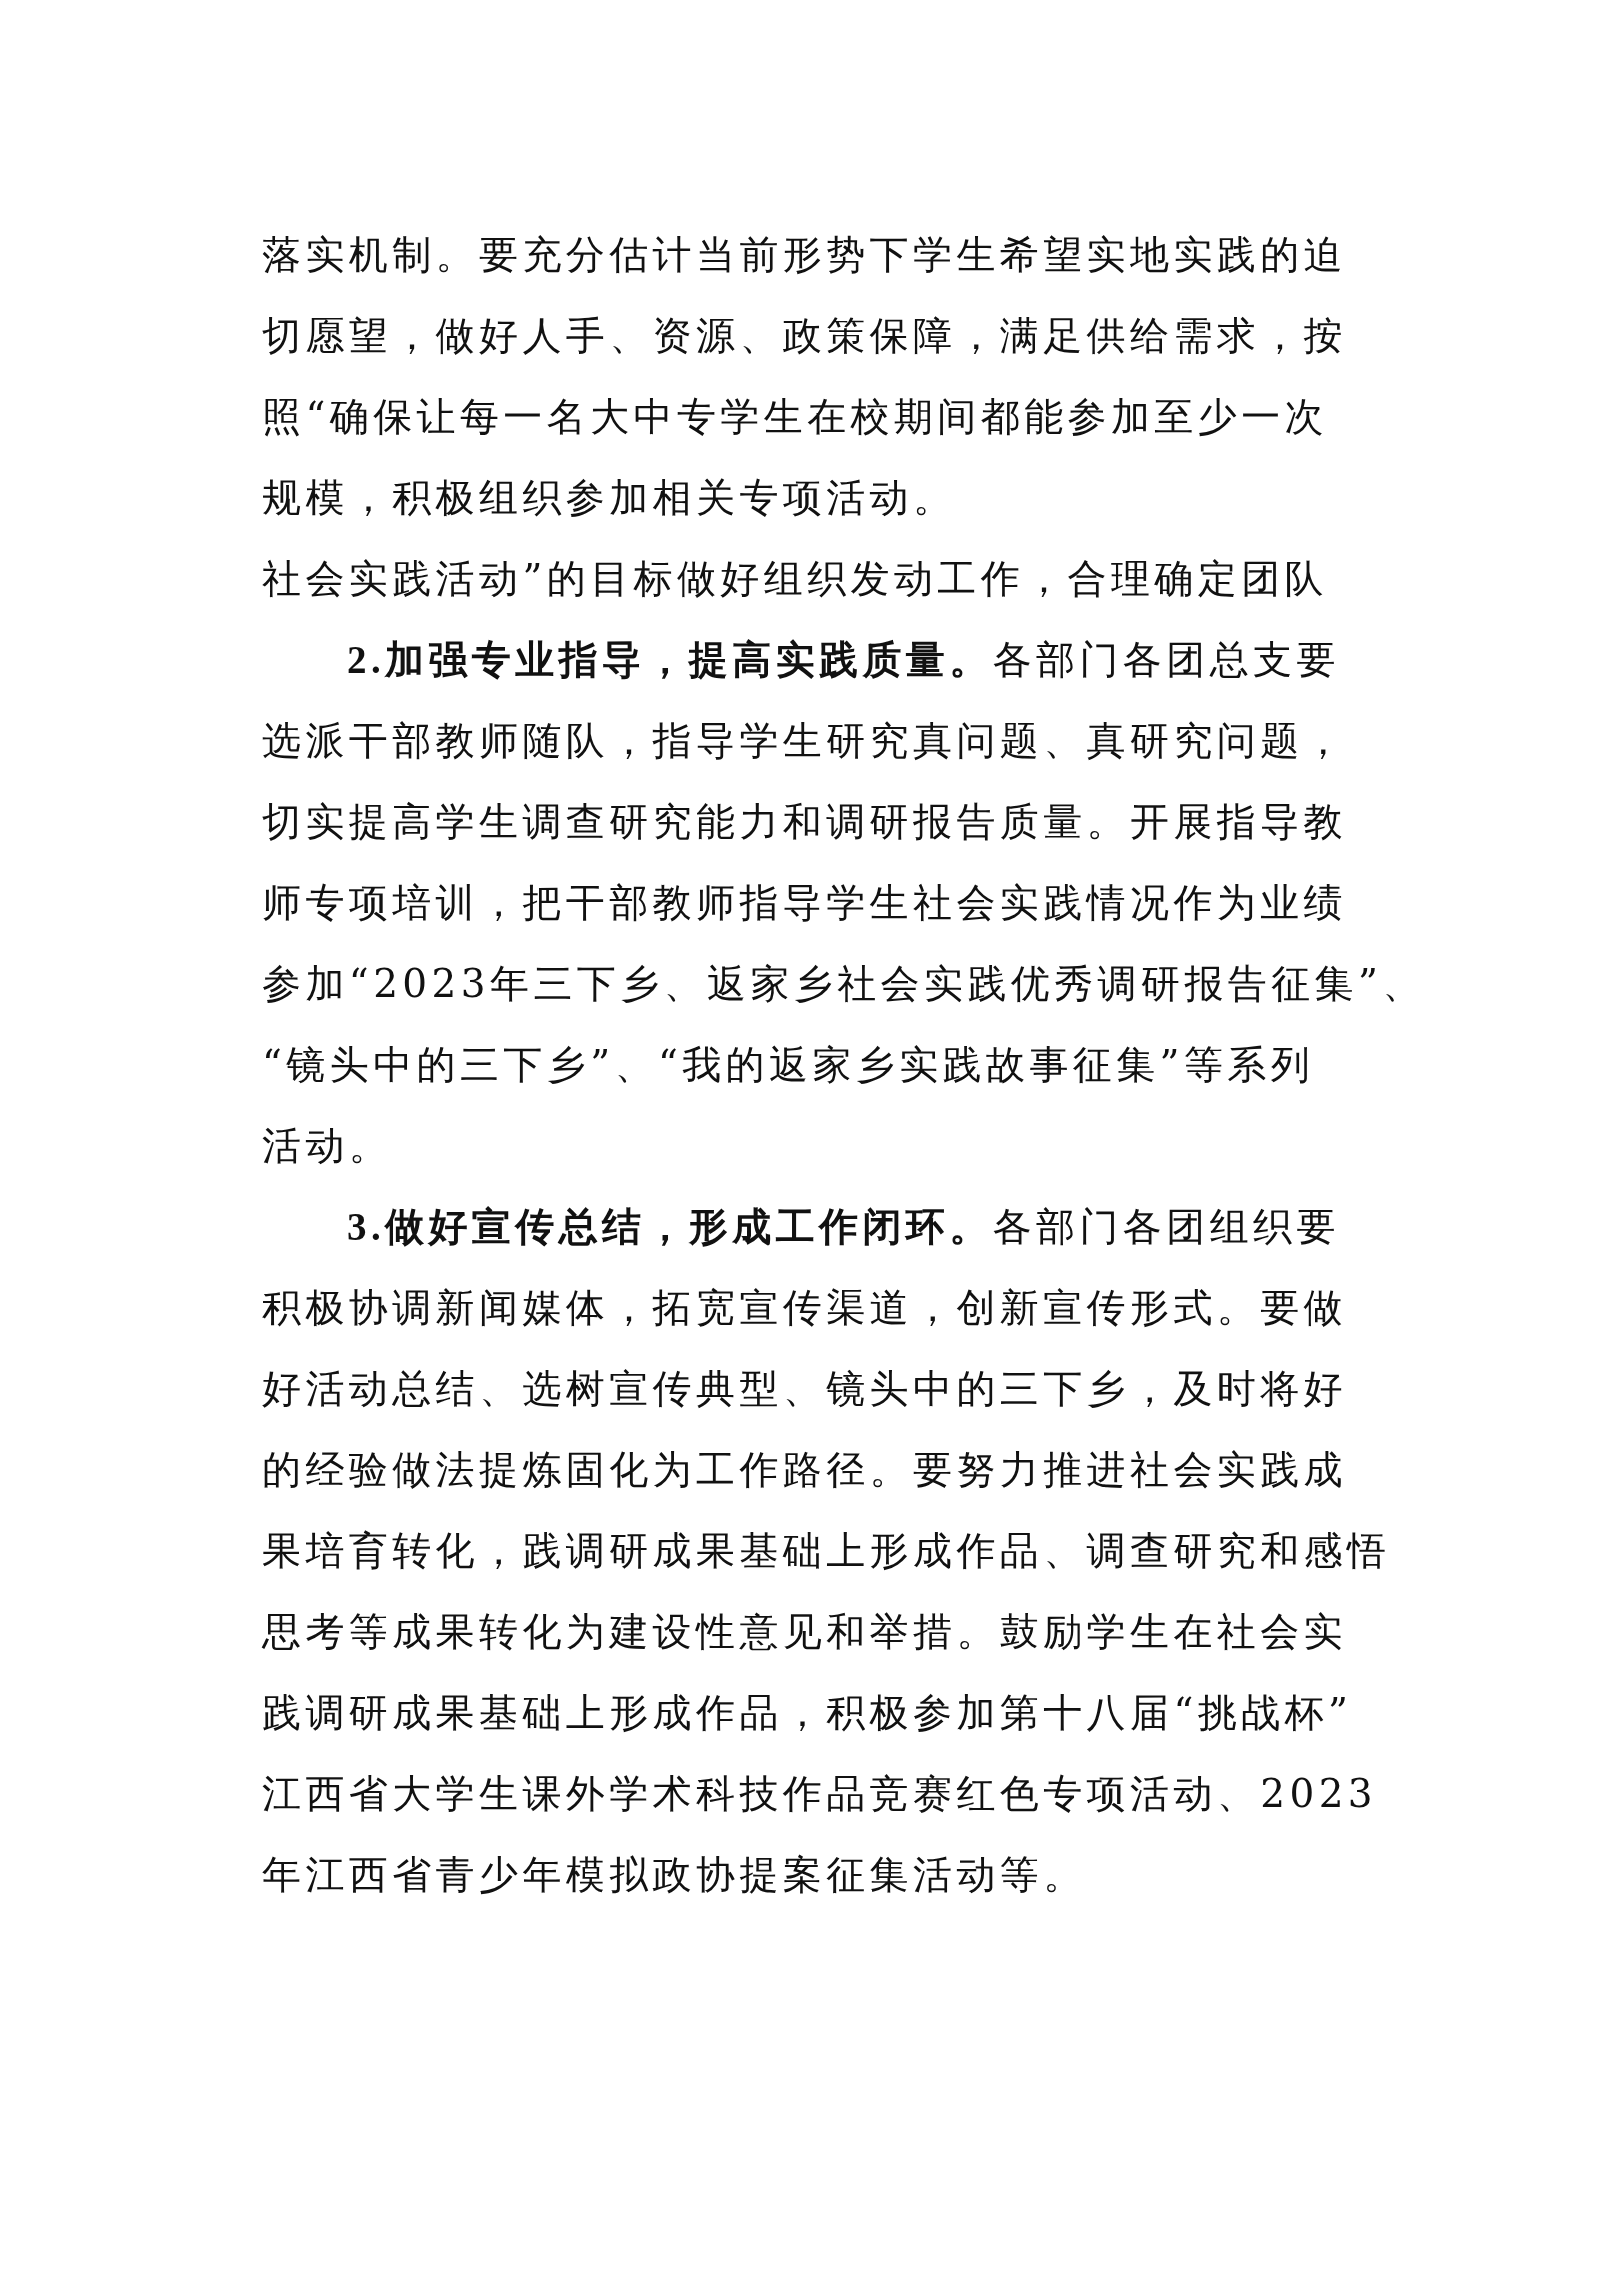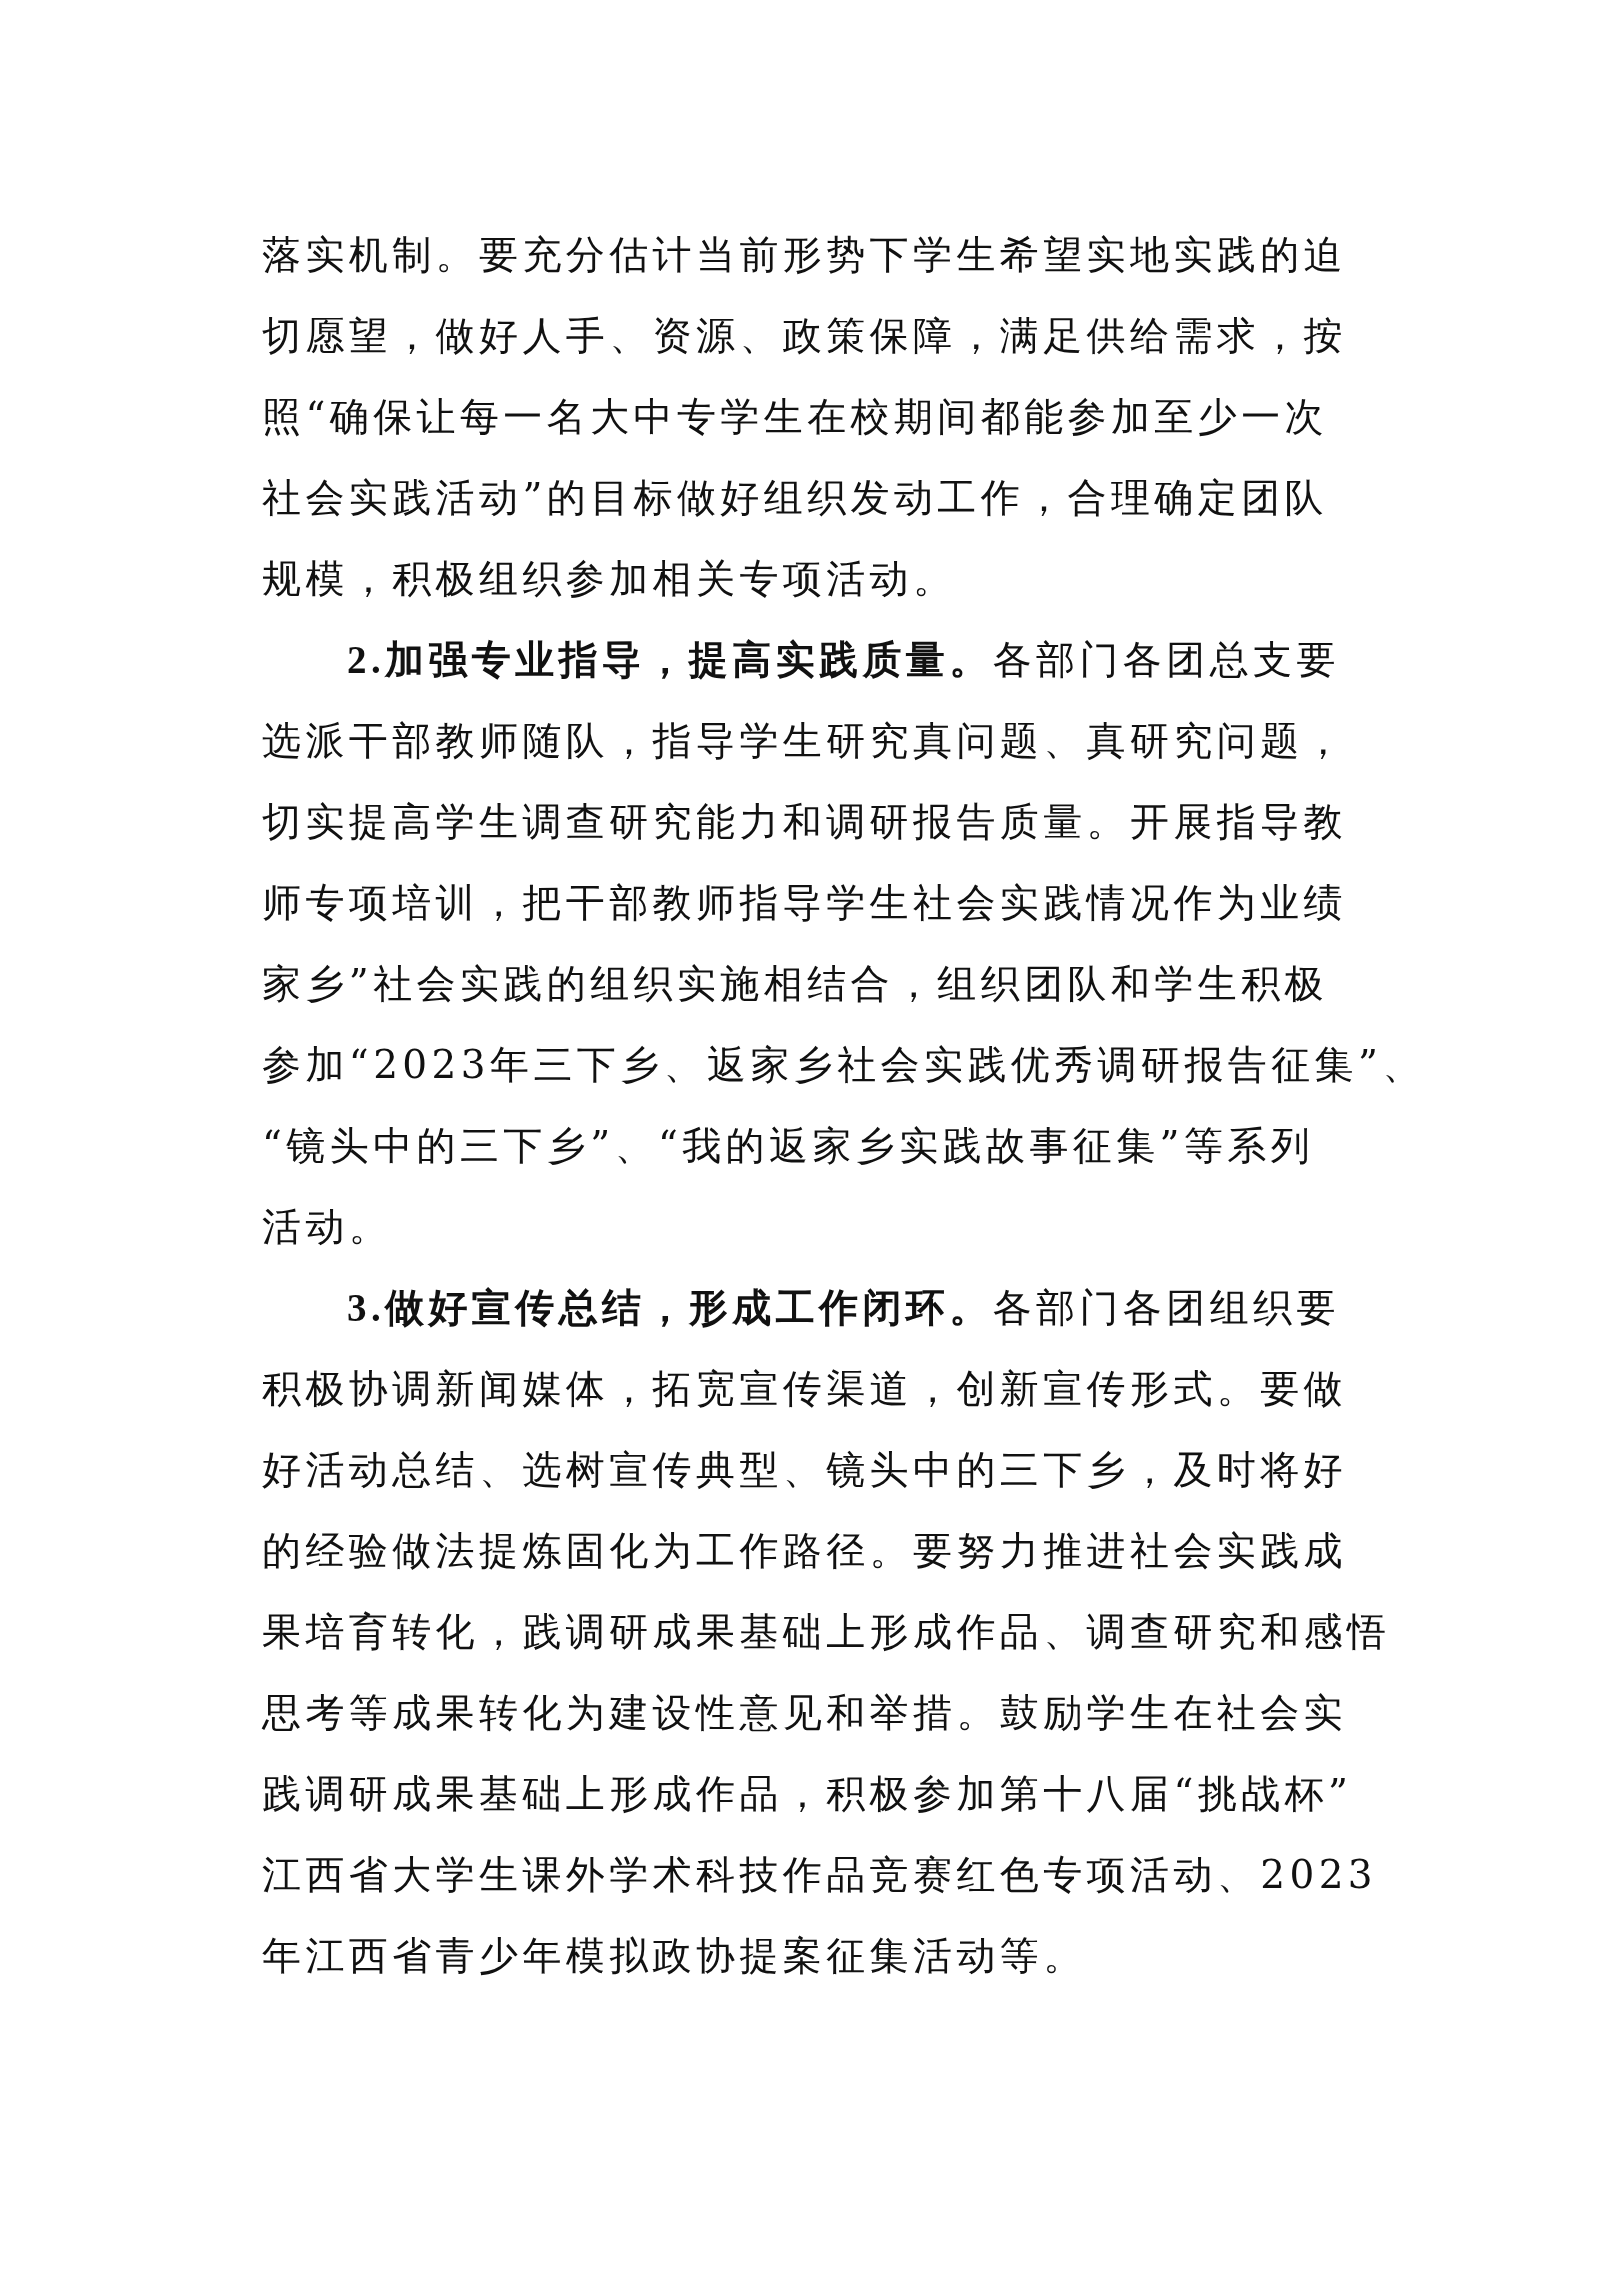--- a/index.html
+++ b/index.html
@@ -48,30 +48,29 @@
 </head>
 <body>
 
 <div class="page">
   <div class="text-block">
 
     <div>
       <span class="line">落实机制。要充分估计当前形势下学生希望实地实践的迫</span>
       <span class="line">切愿望，做好人手、资源、政策保障，满足供给需求，按</span>
       <span class="line">照“确保让每一名大中专学生在校期间都能参加至少一次</span>
+      <span class="line">规模，积极组织参加相关专项活动。</span>
       <span class="line">社会实践活动”的目标做好组织发动工作，合理确定团队</span>
-      <span class="line">规模，积极组织参加相关专项活动。</span>
     </div>
 
     <div>
       <span class="line indent"><span class="bold">2.加强专业指导，提高实践质量。</span><span>各部门各团总支要</span></span>
       <span class="line">选派干部教师随队，指导学生研究真问题、真研究问题，</span>
       <span class="line">切实提高学生调查研究能力和调研报告质量。开展指导教</span>
       <span class="line">师专项培训，把干部教师指导学生社会实践情况作为业绩</span>
-      <span class="line">家乡”社会实践的组织实施相结合，组织团队和学生积极</span>
       <span class="line">参加“2023年三下乡、返家乡社会实践优秀调研报告征集”、</span>
       <span class="line">“镜头中的三下乡”、“我的返家乡实践故事征集”等系列</span>
       <span class="line">活动。</span>
     </div>
 
     <div>
       <span class="line indent"><span class="bold">3.做好宣传总结，形成工作闭环。</span><span>各部门各团组织要</span></span>
       <span class="line">积极协调新闻媒体，拓宽宣传渠道，创新宣传形式。要做</span>
       <span class="line">好活动总结、选树宣传典型、镜头中的三下乡，及时将好</span>
       <span class="line">的经验做法提炼固化为工作路径。要努力推进社会实践成</span>

